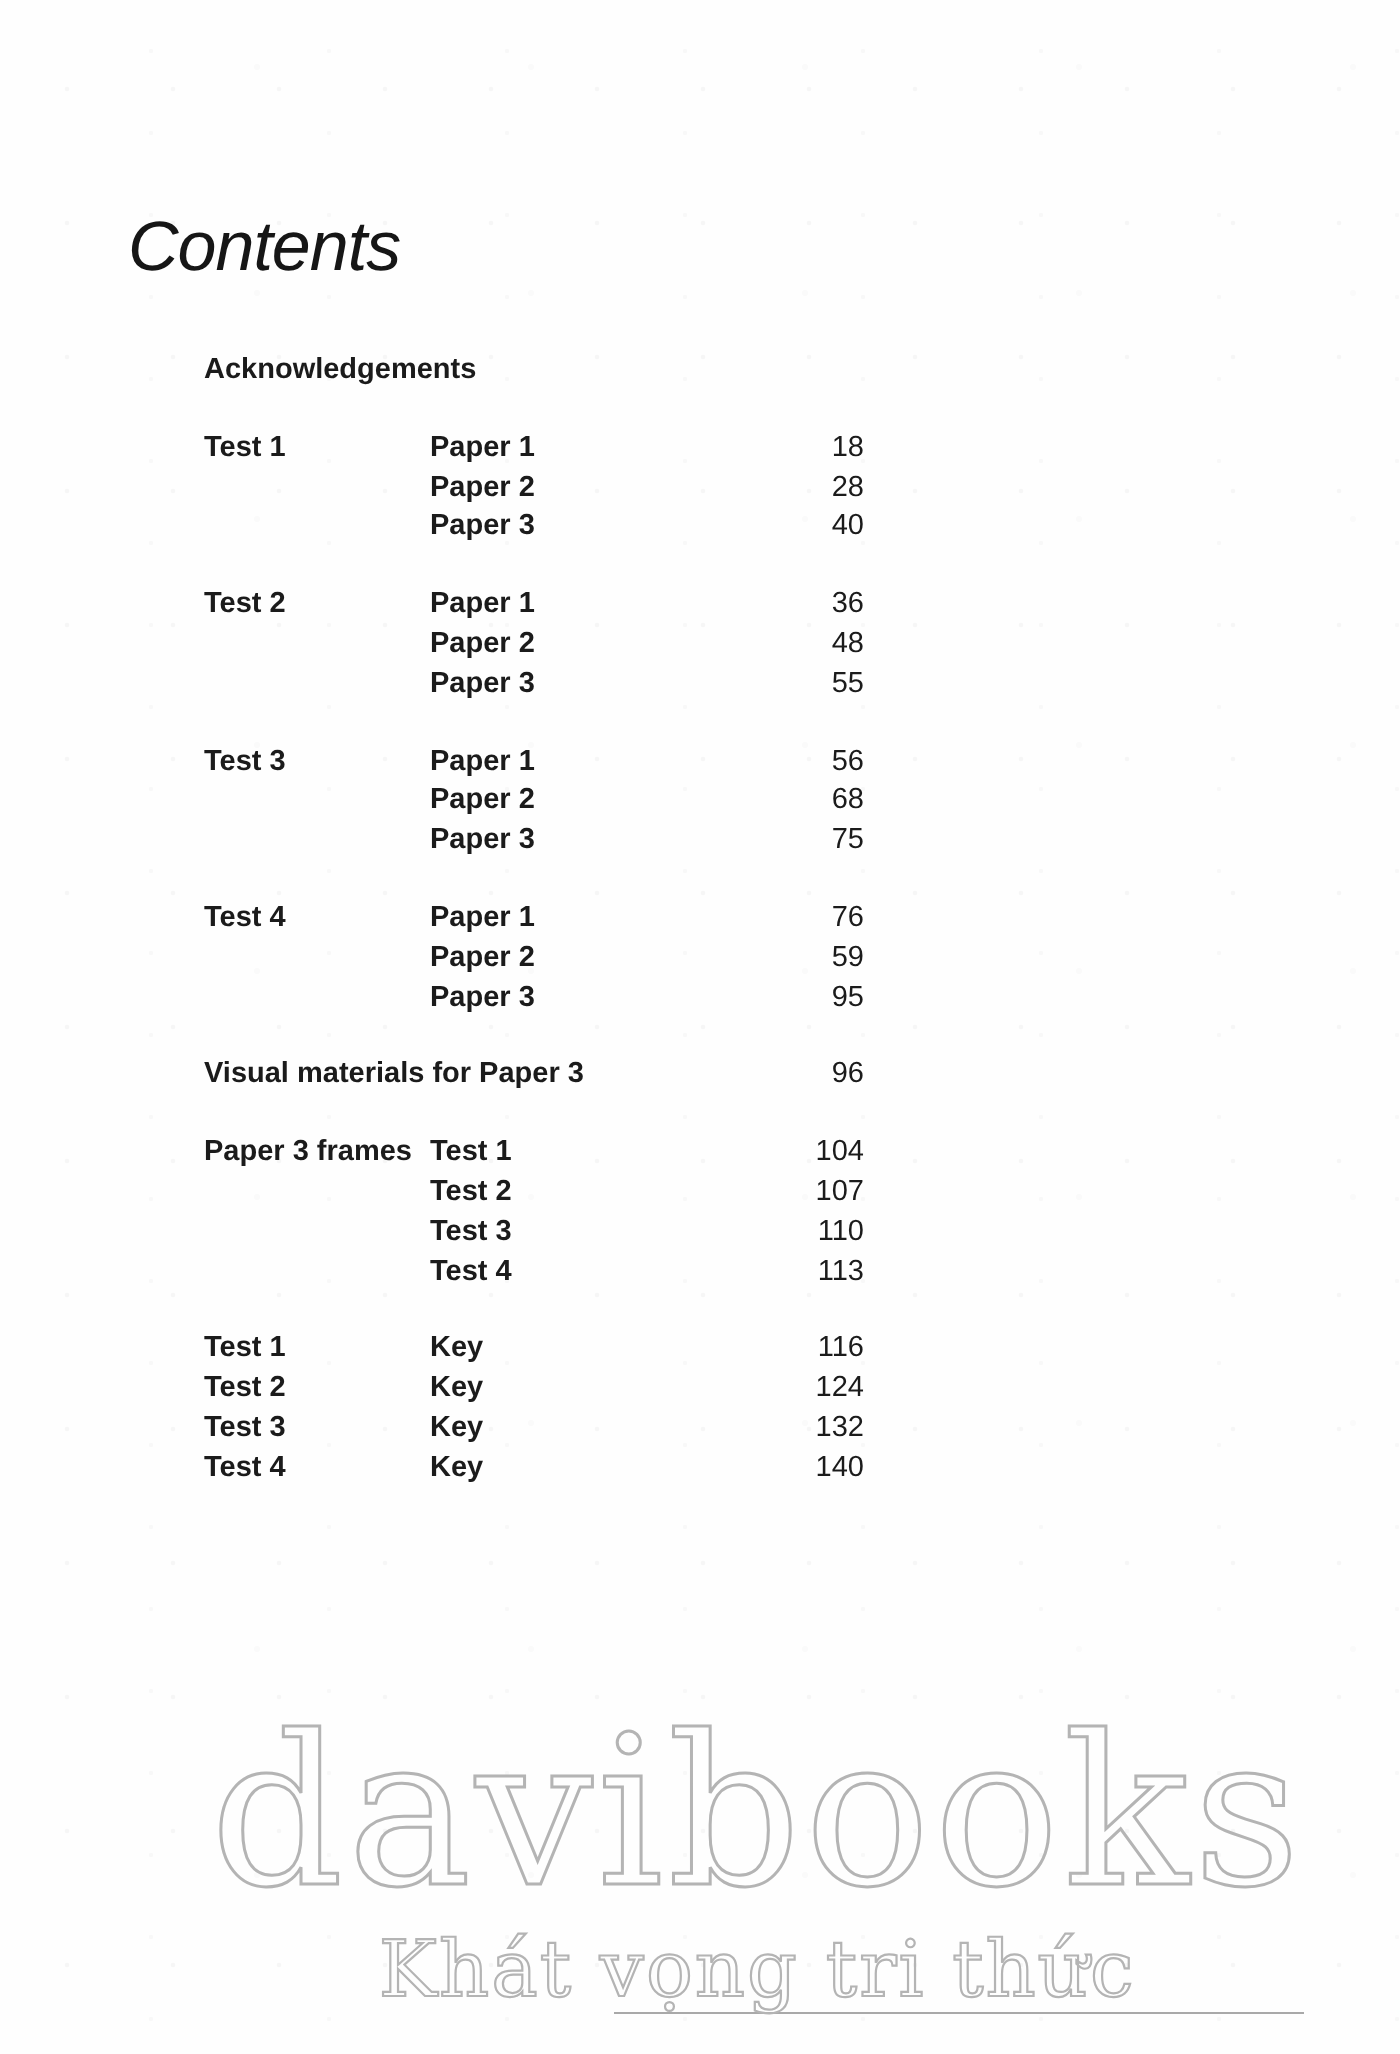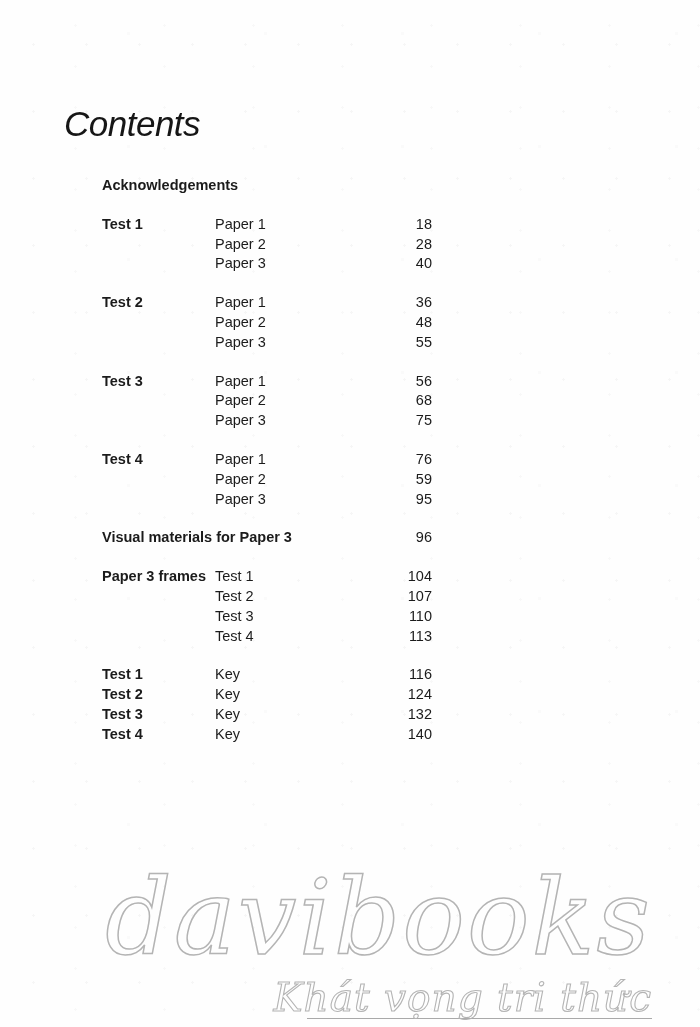--- a/index.html
+++ b/index.html
@@ -50,30 +50,29 @@
 
   .c1 {
     flex: 0 0 auto;
     min-width: 113px;
     font-weight: 700;
     white-space: nowrap;
     padding-right: 6px;
     box-sizing: border-box;
     margin-left: 36px;
   }
-  .c2 { flex: 1 1 auto; font-weight: 400; white-space: nowrap; }
+  .c2 { flex: 1 1 auto; font-weight: 700; white-space: nowrap; }
   .pg { flex: 0 0 auto; margin-left: 8px; min-width: 30px; text-align: right; font-weight: 400; }
 
   .watermark {
     position: absolute;
     right: 48px;
-    bottom: 8px;
-    text-align: right;
+    bottom: 20px;
+    text-align: center;
     pointer-events: none;
-    font-style: italic;
   }
   .wm-brand {
     font-family: "DejaVu Serif", "Liberation Serif", serif;
     font-size: 104px;
     line-height: 0.85;
     letter-spacing: 2px;
     color: transparent;
     -webkit-text-stroke: 1.5px #b4b4b4;
   }
   .wm-tagline {

